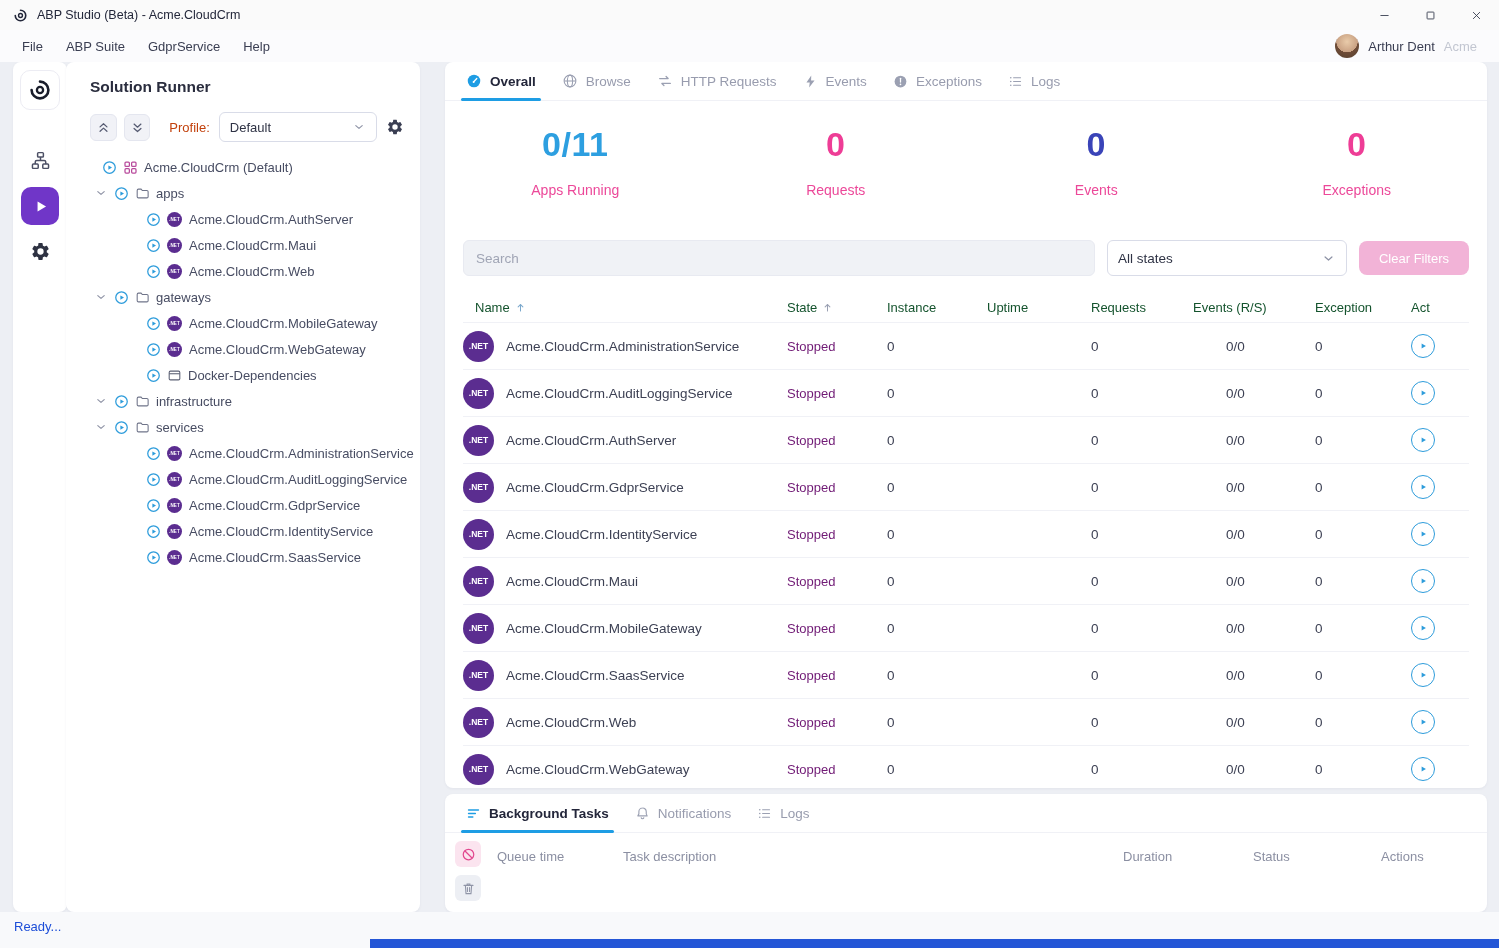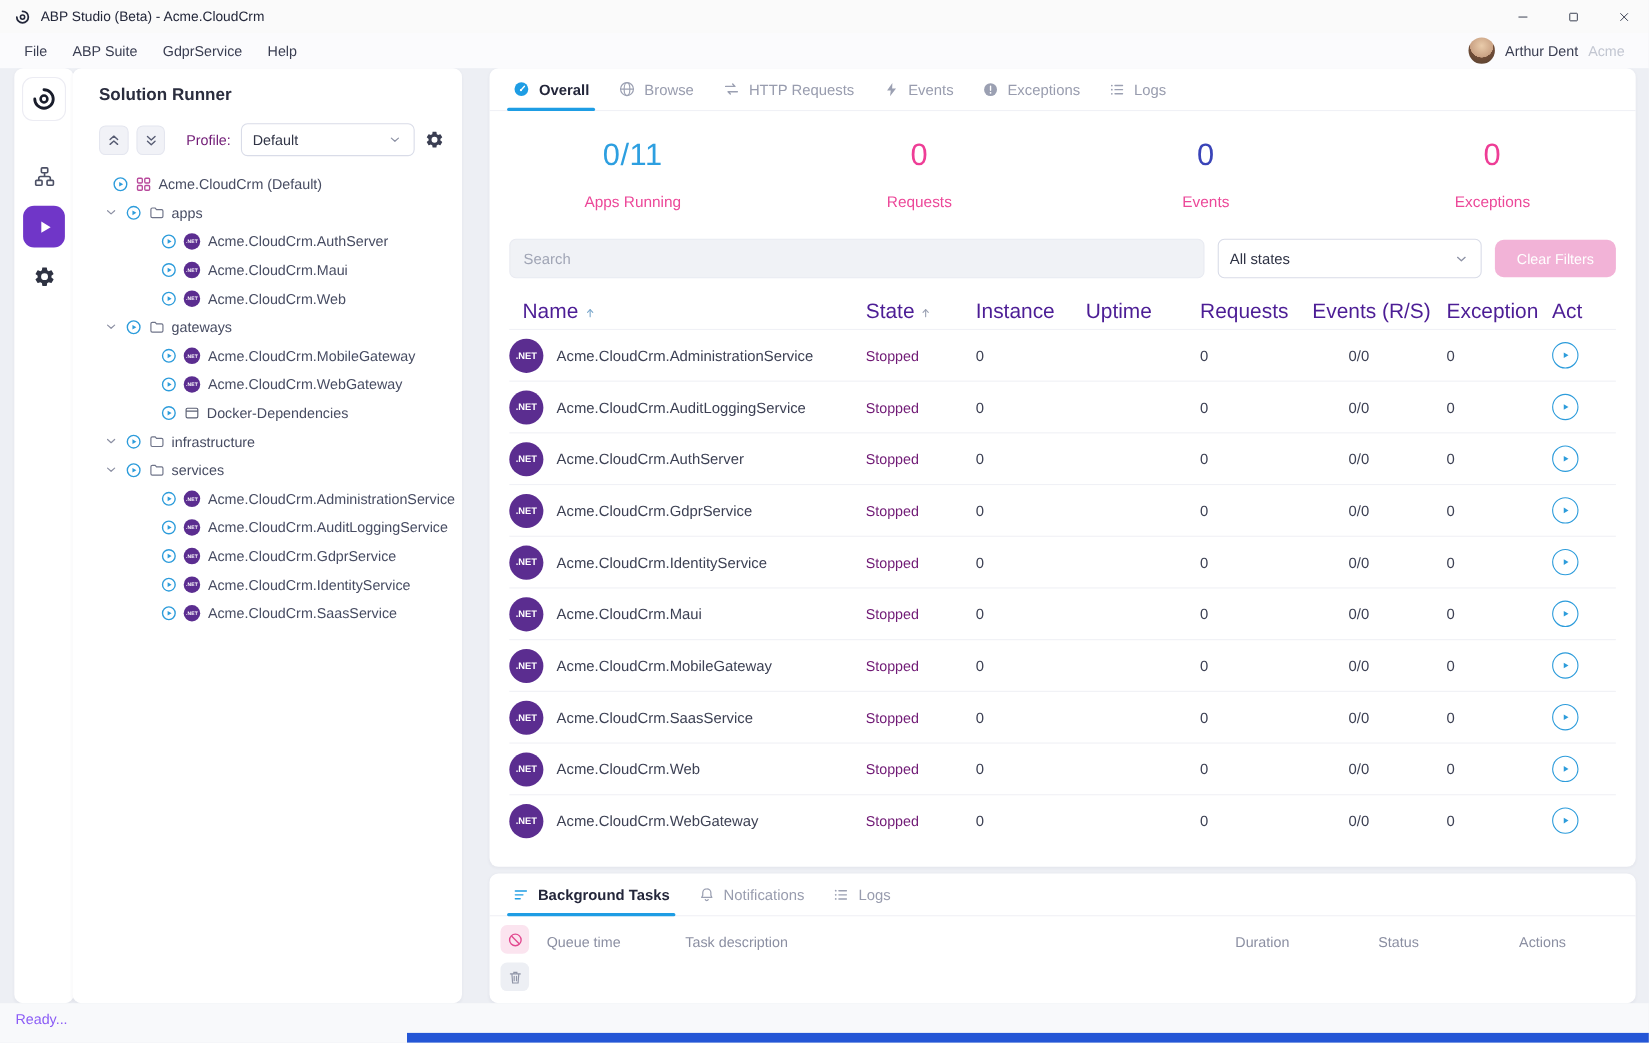--- a/index.html
+++ b/index.html
@@ -43,21 +43,21 @@
   .panel{position:absolute;background:#fff;border-radius:8px;box-shadow:0 1px 3px rgba(40,45,80,.05)}
   .sr-panel{left:66px;top:62px;width:354px;bottom:36px;padding:14px 16px}
   .main-panel{left:445px;top:62px;width:1042px;height:726px}
   .bt-panel{left:445px;top:794px;width:1042px;height:118px}
 
   
   .sr-title{font-size:15.5px;font-weight:700;color:#2a2d3e;margin:2px 0 16px 8px}
   .sr-toolbar{display:flex;align-items:center;margin-bottom:10px;padding-left:8px}
   .sq-btn{width:27px;height:27px;background:#f1f2f7;border:1px solid #e4e6ef;border-radius:6px;color:#565b72;
     display:flex;align-items:center;justify-content:center;margin-right:7px;cursor:pointer}
-  .profile-lbl{font-size:13px;color:#701a75;margin:0 9px 0 12px}
+  .profile-lbl{font-size:13px;color:#c2410c;margin:0 9px 0 12px}
   .dropdown{height:30px;background:#fff;border:1px solid #d9dce8;border-radius:6px;display:flex;align-items:center;
     justify-content:space-between;padding:0 10px;font-size:13px;color:#2f3345;cursor:pointer}
   .profile-dd{width:160px}
   .dd-chev{color:#8d92a5}
   .sr-gear{background:none;border:none;color:#3a3e52;margin-left:9px;cursor:pointer;display:flex}
   .tree{margin-top:12px}
   .trow{display:flex;align-items:center;height:26px;font-size:13px;color:#474c62;cursor:pointer;white-space:nowrap}
   .trow .i{display:flex;margin-right:6px;flex:none}
   .trow.root{padding-left:20px}
   .trow.folder{padding-left:12px}
@@ -75,35 +75,35 @@
   .tab{display:flex;align-items:center;gap:8px;height:100%;padding:0 13px;font-size:13.5px;color:#989cae;
     position:relative;cursor:pointer;background:none;border:none}
   .tab.active{color:#23263a;font-weight:700}
   .tab.active::after{content:"";position:absolute;left:8px;right:8px;bottom:-1px;height:3px;border-radius:3px;background:#1e9de4}
   .ticon{color:#9ba0b2;display:flex}
   .tab.active .ticon{color:#1e9de4}
 
   
   .stats{display:flex;margin-top:24px}
   .stat{flex:1;text-align:center}
-  .stat-value{font-size:28px;font-weight:400;letter-spacing:.5px}
+  .stat-value{font-size:34px;font-weight:700;letter-spacing:.5px}
   .stat-label{margin-top:18px;font-size:14px;color:#ec4899}
 
   
-  .filters{display:flex;align-items:center;margin:26px 18px 0;gap:12px}
+  .filters{display:flex;align-items:center;margin:42px 18px 0;gap:12px}
   .search{flex:1;height:36px;background:#f0f2f6;border:1px solid #e8eaf1;border-radius:6px;padding:0 12px;
     font-size:13.5px;color:#3d4154;outline:none}
   .search::placeholder{color:#a0a5b5}
   .state-dd{width:240px;height:36px;font-size:13.5px}
   .clear-btn{width:110px;height:34px;background:#f2b3d7;border:none;border-radius:8px;color:#fff;font-size:13px;cursor:default}
 
   
   .table{margin:16px 18px 0}
   .thead,.row{display:grid;grid-template-columns:324px 100px 100px 104px 102px 122px 96px 1fr;align-items:center}
-  .thead{height:30px;color:#4c1d95;font-size:19px}
+  .thead{height:30px;color:#14532d;font-size:13px}
   .th{display:flex;align-items:center;gap:5px}
   .name-h{padding-left:12px}
   .sort-a{color:#7ba8cc;display:flex}
   .sort-b{color:#9aa0b2;display:flex}
   .row{height:47px;border-top:1px solid #f0f1f6;font-size:13.5px;color:#3d4154}
   .name-cell{display:flex;align-items:center}
   .net-badge{width:31px;height:31px;border-radius:50%;background:#5b2d90;color:#fff;display:flex;align-items:center;
     justify-content:center;font-size:8.5px;font-weight:700;flex:none}
   .rname{margin-left:12px;white-space:nowrap}
   .state-v{color:#701a75;font-size:13px}
@@ -116,21 +116,21 @@
   .btn-col{display:flex;flex-direction:column;gap:8px;width:42px}
   .mini-btn{width:26px;height:26px;border-radius:6px;border:none;display:flex;align-items:center;justify-content:center;cursor:pointer}
   .mini-btn.block{background:#fbe4ef;color:#e2488f}
   .mini-btn.trash{background:#edeff4;color:#9095a7}
   .bt-head{flex:1;display:grid;grid-template-columns:126px 1fr 120px 128px 96px;align-items:center;height:26px;
     margin-top:2px;font-size:13px;color:#8b8fa2;padding-right:10px}
   .pad10{padding-left:10px}
 
   
   .statusbar{position:absolute;left:0;bottom:0;width:100%;height:36px;background:#f8f9fb}
-  .status-text{position:absolute;left:14px;top:7px;font-size:13px;color:#8b5cf6}
+  .status-text{position:absolute;left:14px;top:7px;font-size:13px;color:#1d4ed8}
   .taskbar-strip{position:absolute;left:370px;right:0;bottom:0;height:9px;background:#2456d6}
 </style>
 </head>
 <body>
 
 <svg width="0" height="0" style="position:absolute">
   <defs>
     <symbol id="s-swirl" viewBox="0 0 24 24">
         <path d="M12 3.6a8.4 8.4 0 1 1-8.4 8.4" fill="none" stroke="currentColor" stroke-width="2.6" stroke-linecap="round"></path>
         <circle cx="12" cy="12" r="3.1" fill="none" stroke="currentColor" stroke-width="2.3"></circle>

